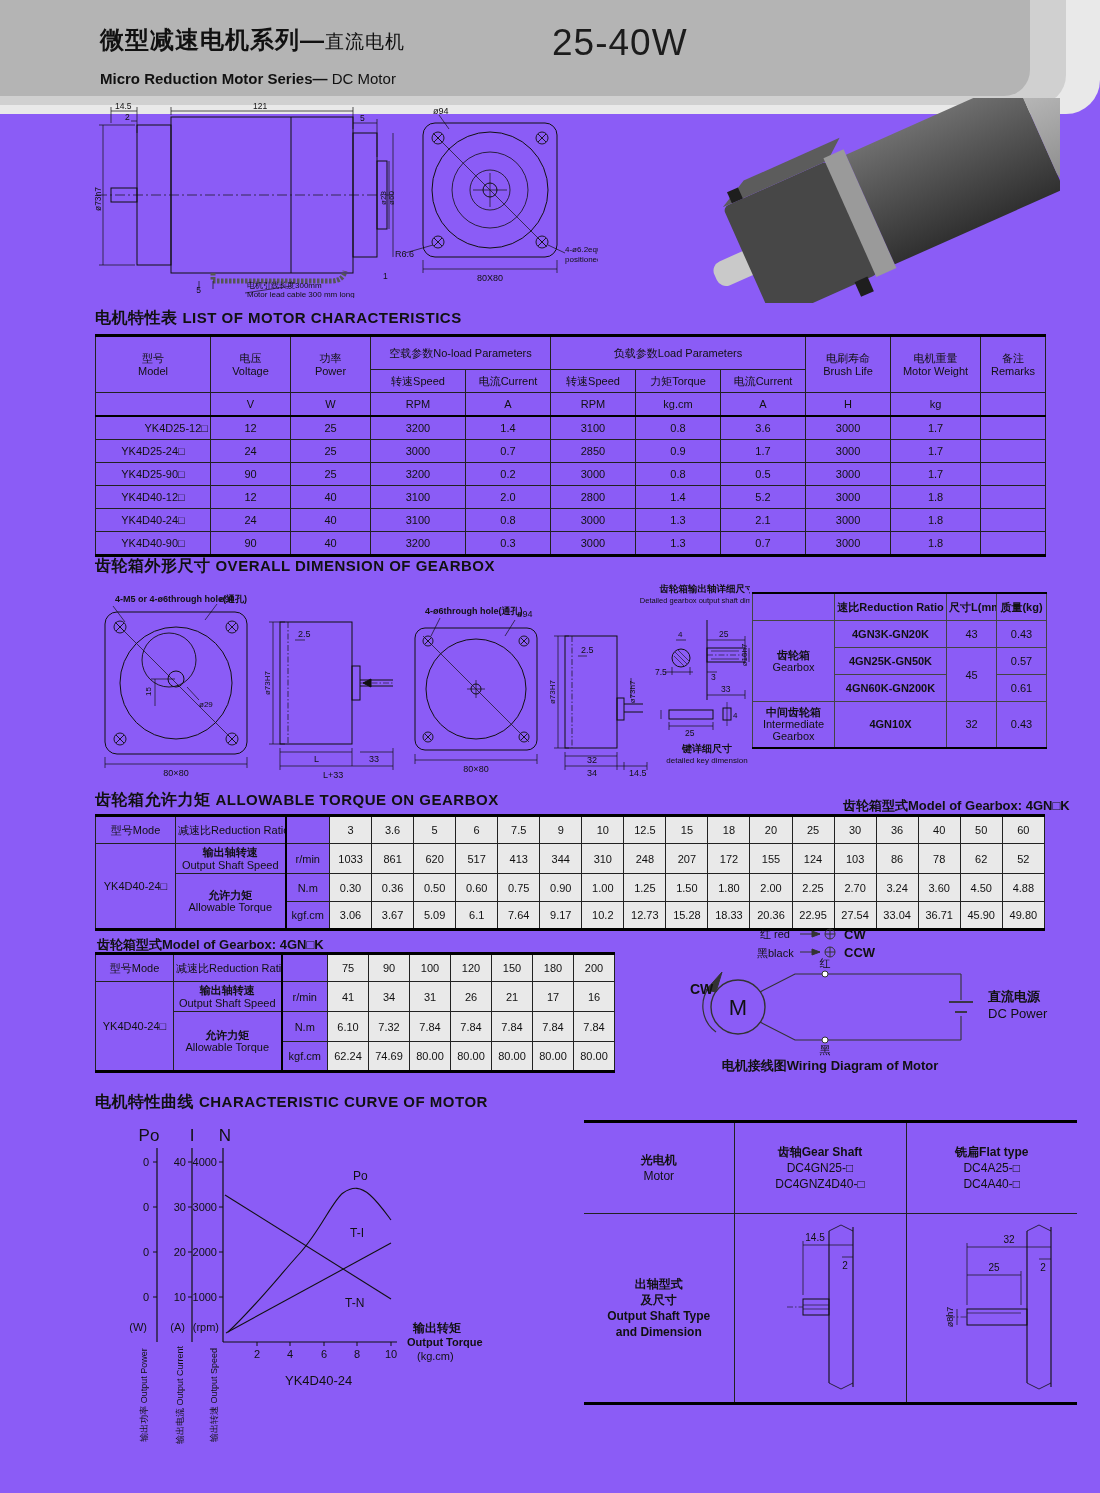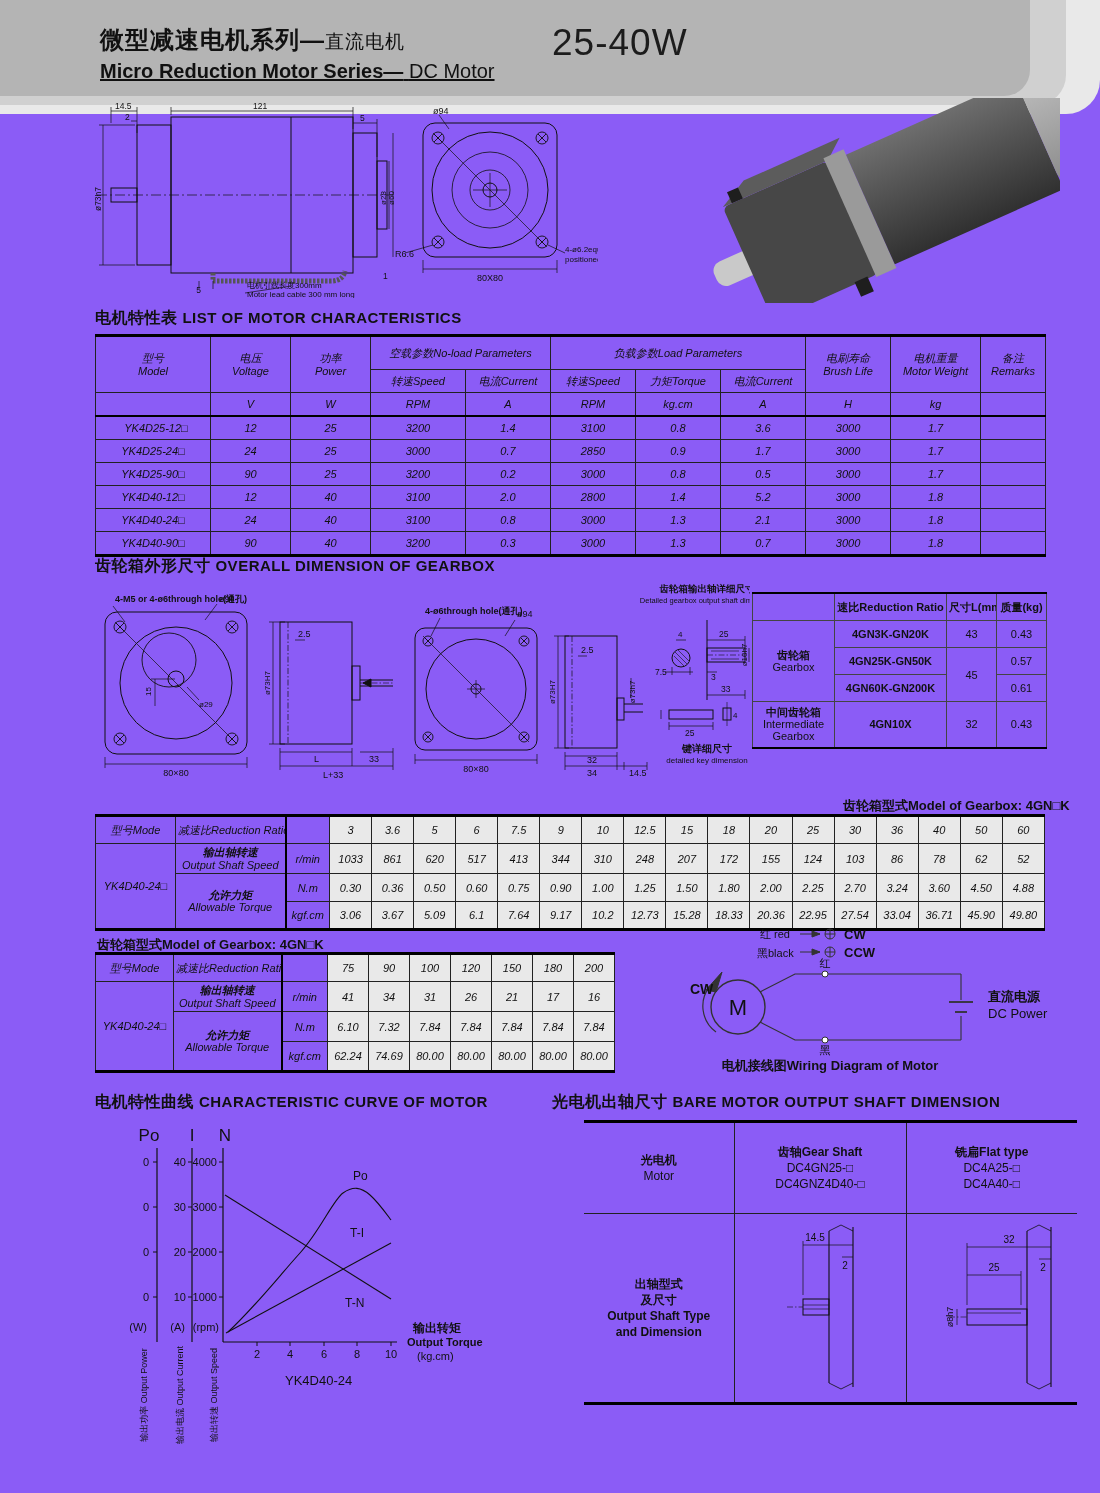--- a/index.html
+++ b/index.html
@@ -7,40 +7,40 @@
           font-family:"Liberation Sans", sans-serif; color:#111; overflow:hidden; }
   .abs { position:absolute; }
 
   
   .hdr3 { top:0; left:0; width:1100px; height:114px; background:#e9e9e9; border-radius:0 0 34px 0; }
   .hdr2 { top:0; left:0; width:1066px; height:105px; background:#d0d0d0; border-radius:0 0 30px 0; }
   .hdr1 { top:0; left:0; width:1030px; height:96px;  background:#b4b4b4; border-radius:0 0 26px 0; }
   .hdr-text { top:24px; left:100px; }
   .hdr-cn { font-size:24px; font-weight:bold; letter-spacing:1px; }
   .hdr-cn .sub { font-size:19px; font-weight:normal; }
-  .hdr-en { font-size:20px; font-weight:bold; margin-top:4px;text-decoration:underline; }
+  .hdr-en { font-size:15px; font-weight:bold; margin-top:14px; }
   .hdr-en .sub { font-weight:normal; }
   .hdr-power { top:22px; left:552px; font-size:37px; letter-spacing:1px; color:#1c1c1c; }
 
   .sec-head { font-size:16px; font-weight:bold; letter-spacing:0.5px; white-space:nowrap; }
   .sec-head .en { font-size:15px; }
 
   
   table { border-collapse:collapse; table-layout:fixed; }
   td, th { border:1.4px solid #222; font-size:11px; text-align:center; vertical-align:middle;
            padding:1px 2px; font-weight:normal; overflow:hidden; white-space:nowrap; }
-  .tt { border-top:3.5px solid #000; border-bottom:3.5px solid #000;font-style:italic; }
+  .tt { border-top:3.5px solid #000; border-bottom:3.5px solid #000; }
   .cell2 div { line-height:1.15; }
 
   
   .mct td { height:20px; }
   .mct .hrowA td { height:30px; }
   .mct .units td { height:20px; }
   .mct .data-start td { border-top:2.6px solid #000; }
-  .mct td.model-cell { text-align:center; padding-left:8px; }
+  .mct td.model-cell { text-align:right; padding-left:8px; }
 
   
   .tq td { height:24px; }
   .tq .val { background:#e9e9e9; }
   .tq .thickL { border-left:2.6px solid #000; }
   .tq .rlabel div { line-height:1.1; }
 
   
   .gbt { border-top:2.8px solid #000; border-bottom:2.8px solid #000; }
   .gbt td { height:24px; border-color:#444; }
@@ -533,20 +533,24 @@
             <div>Intermediate</div>
             <div>Gearbox</div>
           </td>
       <td style="font-weight:bold">4GN10X</td>
       <td>32</td>
       <td>0.43</td>
     </tr>
   </tbody>
     </table>
 
+  <div class="abs sec-head" style="top:790px;left:95px;">
+    <span>齿轮箱允许力矩</span>
+    <span class="en">ALLOWABLE TORQUE ON GEARBOX</span>
+  </div>
   <div class="abs note-right" style="top:797px;left:843px;">
     <span>齿轮箱型式</span><span>Model of Gearbox: 4GN□K</span>
   </div>
 
   <table class="abs tq tt" style="top:814px;left:95px;width:950px;">
     <colgroup>
         <col style="width:80px">
         <col style="width:110px">
         <col style="width:44px">
       </colgroup>
@@ -818,24 +822,20 @@
     <text x="258" y="95" font-size="12">Po</text>
     <text x="255" y="152" font-size="12">T-I</text>
     <text x="250" y="222" font-size="12">T-N</text>
 
     <text x="52" y="310" font-size="9" text-anchor="middle" transform="rotate(-90 52 310)">输出功率 Output Power</text>
     <text x="88" y="310" font-size="9" text-anchor="middle" transform="rotate(-90 88 310)">输出电流 Output Current</text>
     <text x="122" y="310" font-size="9" text-anchor="middle" transform="rotate(-90 122 310)">输出转速 Output Speed</text>
     <text x="190" y="300" font-size="13">YK4D40-24</text>
   </svg>
 
-  <div class="abs sec-head" style="top:1092px;left:552px;">
-    <span>光电机出轴尺寸</span>
-    <span class="en">BARE MOTOR OUTPUT SHAFT DIMENSION</span>
-  </div>
 
   <table class="abs sdt" style="top:1120px;left:584px;width:493px;">
     <colgroup>
         <col style="width:150px">
         <col style="width:172px">
         <col style="width:171px">
       </colgroup>
     <tbody>
         <tr style="height:92px;">
       <td class="lbl">

